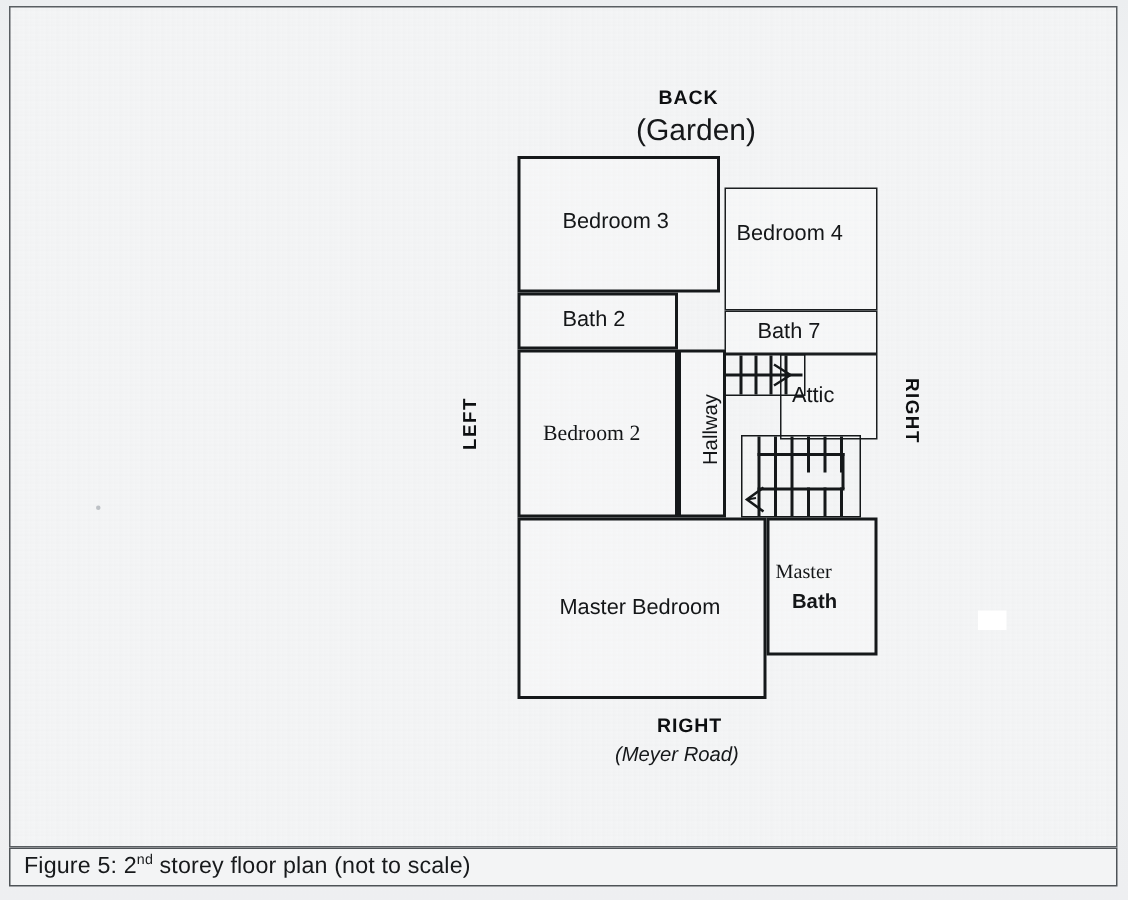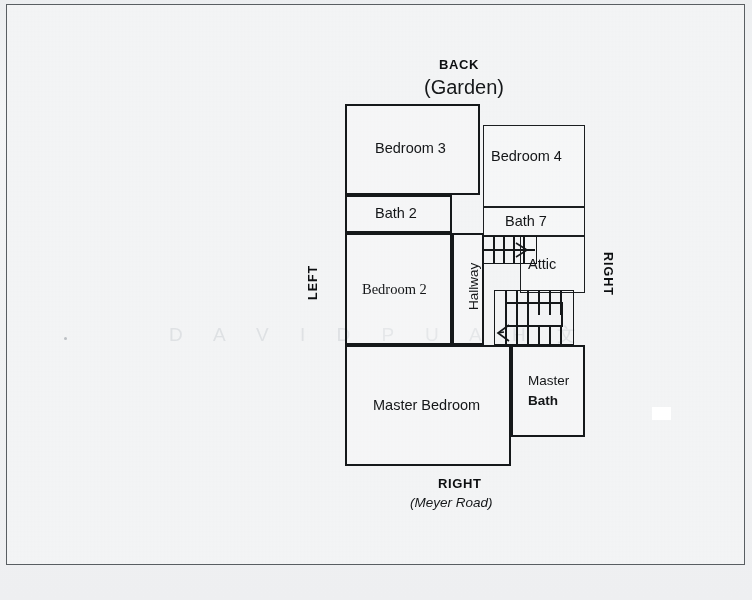--- a/index.html
+++ b/index.html
@@ -113,24 +113,20 @@
   .stair-arrow{position:absolute;}
 </style>
 </head>
 <body>
 
 <div id="scan-sheet">
 
   <div id="page-border"></div>
   <div id="sheet-noise"></div>
 
-  <div id="watermark">
-    <span>D A V I D   P U A H</span>
-    <span id="watermark-cjk">文</span>
-  </div>
   <div id="scan-blotch"></div>
   <div id="scan-speck"></div>
 
   <div id="floor-plan">
 
     <div class="compass" style="left:439px;top:57px;">BACK</div>
     <div class="compass-sub" style="left:424px;top:76px;">(Garden)</div>
 
     <div class="compass" style="left:438px;top:476px;">RIGHT</div>
     <div class="compass-sub italic" style="left:410px;top:495px;">(Meyer Road)</div>
@@ -157,21 +153,21 @@
     <div class="room wall" style="left:452px;top:233px;width:32px;height:112px;"></div>
     <div class="vert-label" style="left:466px;top:310px;transform:rotate(-90deg);">Hallway</div>
 
     <div class="room wall-thin" style="left:520px;top:236px;width:65px;height:57px;"></div>
     <div class="room-label" style="left:528px;top:256px;">Attic</div>
 
     <div class="room wall" style="left:345px;top:345px;width:166px;height:121px;"></div>
     <div class="room-label" style="left:373px;top:397px;">Master Bedroom</div>
 
     <div class="room wall" style="left:511px;top:345px;width:74px;height:92px;"></div>
-    <div class="room-label small" style="left:528px;top:373px;">Master</div>
+    <div class="room-label small" style="left:517px;top:373px;font-family:Liberation Serif, serif;">Master</div>
     <div class="room-label small" style="left:528px;top:393px;font-weight:bold;">Bath</div>
 
     <div class="stair-box" style="left:483px;top:236px;width:54px;height:28px;border:1.6px solid #15181a;">
       <div class="tread" style="left:9px;top:0;width:1.6px;height:26px;"></div>
       <div class="tread" style="left:19px;top:0;width:1.6px;height:26px;"></div>
       <div class="tread" style="left:29px;top:0;width:1.6px;height:26px;"></div>
       <div class="tread" style="left:39px;top:0;width:1.6px;height:26px;"></div>
       <div class="tread" style="left:0;top:12px;width:51px;height:1.6px;"></div>
       <svg class="stair-arrow" style="left:30px;top:2px;" width="24" height="24" viewBox="0 0 24 24">
         <path d="M2 4 L13 11 L2 18" fill="none" stroke="#15181a" stroke-width="1.6"></path>
@@ -195,14 +191,19 @@
       <div class="tread" style="left:54px;top:34px;width:1.6px;height:19px;"></div>
       <div class="tread" style="left:65px;top:34px;width:1.6px;height:19px;"></div>
       <svg class="stair-arrow" style="left:-1px;top:31px;" width="24" height="24" viewBox="0 0 24 24">
         <path d="M15 3 L4 11 L15 19" fill="none" stroke="#15181a" stroke-width="1.7"></path>
         <path d="M4 11 L10 10" fill="none" stroke="#15181a" stroke-width="1.5"></path>
       </svg>
     </div>
 
   </div>
 
+  <div id="caption-bar">
+    <div id="caption-text">
+      <span>Figure 5: 2</span><sup>nd</sup><span> storey floor plan (not to scale)</span>
+    </div>
+  </div>
 
 </div>
 
 </body></html>

